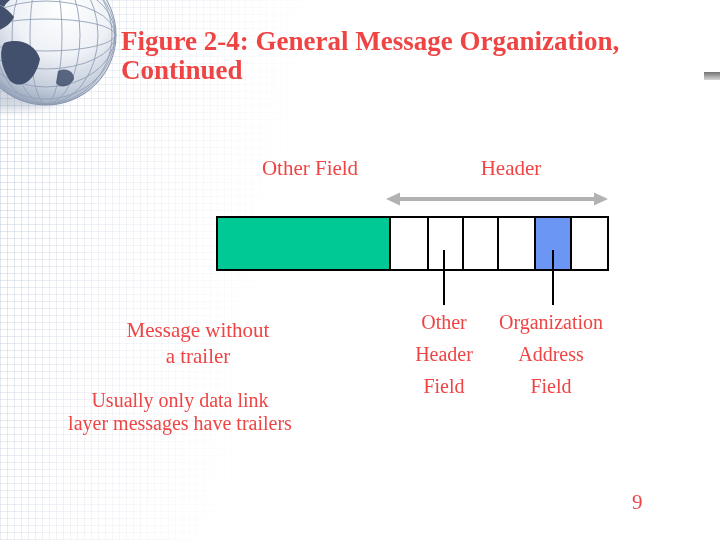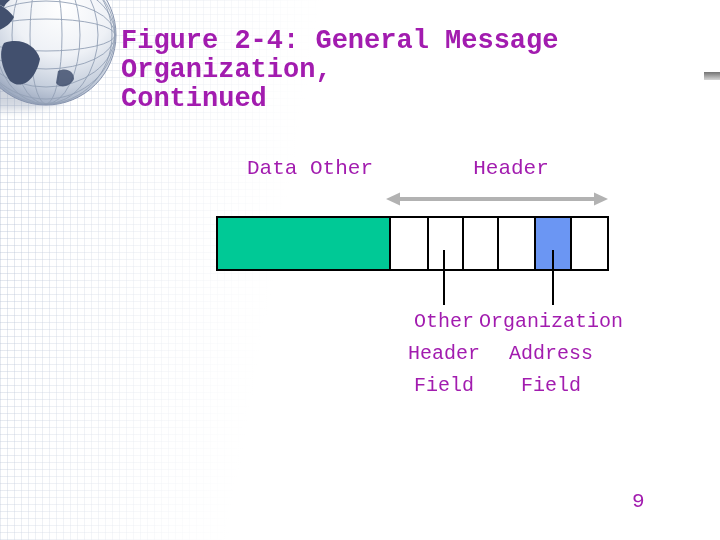--- a/index.html
+++ b/index.html
@@ -2,22 +2,22 @@
 <html><head>
 <meta charset="utf-8">
 <style>
   html, body { margin: 0; padding: 0; }
   .slide {
     position: relative;
     width: 720px;
     height: 540px;
     background: #ffffff;
     overflow: hidden;
-    font-family: Liberation Mono, monospace;
-    color: #a21caf;
+    font-family: Liberation Serif, serif;
+    color: #ef4444;
   }
 
   
   .bg-pattern {
     position: absolute; left: 0; top: 0;
     width: 370px; height: 540px;
     background-image:
       repeating-linear-gradient(0deg,  rgba(148,164,192,0.38) 0 1px, transparent 1px 7px),
       repeating-linear-gradient(90deg, rgba(148,164,192,0.38) 0 1px, transparent 1px 7px);
   }
@@ -129,21 +129,21 @@
       <path d="M 84,104 C 92,100 100,104 100,112 C 96,120 86,122 82,116 Z" opacity="0.85"></path>
     </g>
     <circle cx="72" cy="68" r="70" fill="none" stroke="#8693ad" stroke-width="1"></circle>
   </svg>
 
   <div class="right-dash"></div>
 
   <div class="title">Figure 2-4: General Message Organization,
 Continued</div>
 
-  <div class="lbl lbl-large" style="left:310px; top:157px;">Data Other</div>
+  <div class="lbl lbl-large" style="left:310px; top:157px;">Other Field</div>
   <div class="lbl lbl-large" style="left:511px; top:157px;">Header</div>
 
   <svg class="arrow-svg" viewBox="0 0 226 18" aria-hidden="true">
     <line x1="14" y1="9" x2="212" y2="9" stroke="#B2B2B2" stroke-width="4"></line>
     <polygon points="2,9 16,2.5 16,15.5" fill="#B2B2B2"></polygon>
     <polygon points="224,9 210,2.5 210,15.5" fill="#B2B2B2"></polygon>
   </svg>
 
   <div class="box-row">
     <div class="mbox mb-0" style="background-color: rgb(0, 201, 150);"></div>
@@ -151,22 +151,26 @@
     <div class="mbox mb-2" style="background-color: rgb(255, 255, 255);"></div>
     <div class="mbox mb-3" style="background-color: rgb(255, 255, 255);"></div>
     <div class="mbox mb-4" style="background-color: rgb(255, 255, 255);"></div>
     <div class="mbox mb-5" style="background-color: rgb(107, 150, 243);"></div>
     <div class="mbox mb-6" style="background-color: rgb(255, 255, 255);"></div>
   </div>
 
   <div class="leader leader-1"></div>
   <div class="leader leader-2"></div>
 
+  <div class="lbl msg-caption" style="left:198px; top:317px;">Message without
+a trailer</div>
   <div class="lbl caption" style="left:444px; top:306px;">Other
 Header
 Field</div>
   <div class="lbl caption" style="left:551px; top:306px;">Organization
 Address
 Field</div>
+  <div class="lbl note" style="left:180px; top:389px;">Usually only data link
+layer messages have trailers</div>
 
   <div class="page-number">9</div>
 
 </div>
 
 </body></html>

